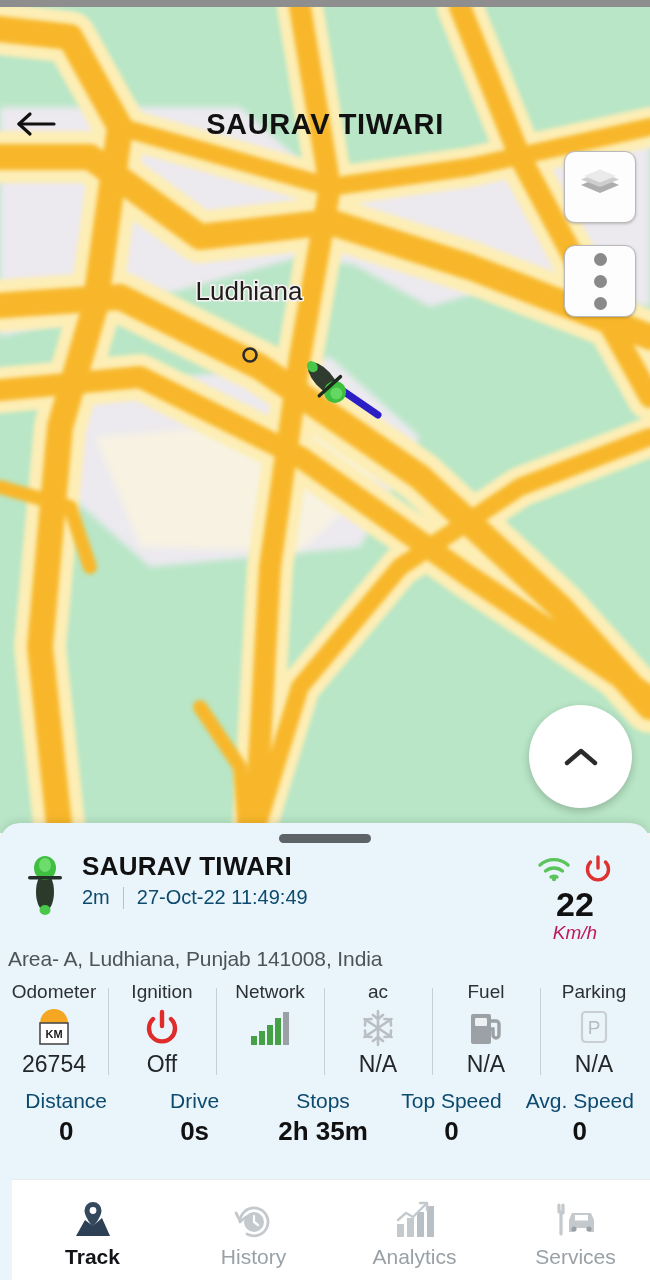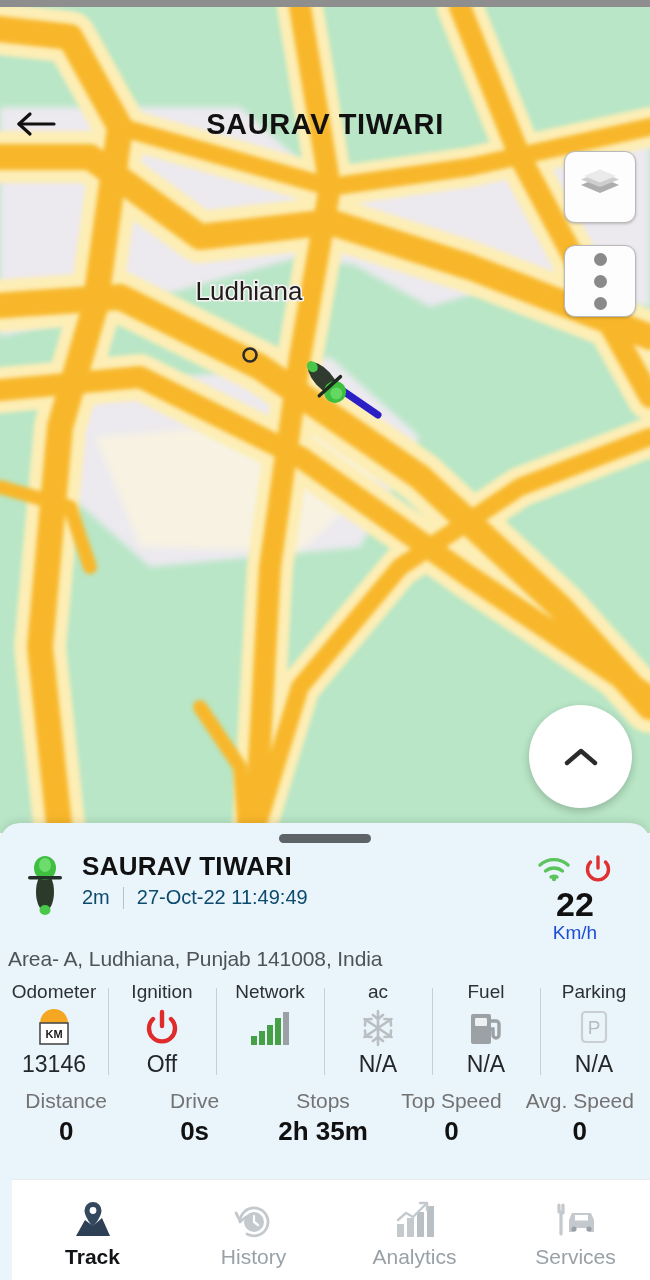--- a/index.html
+++ b/index.html
@@ -50,40 +50,40 @@
 
   .veh-row { display:flex; align-items:flex-start; padding:9px 16px 0 14px; }
   .veh-thumb { width:62px; height:66px; flex:0 0 62px; display:flex; align-items:center; justify-content:center; }
   .veh-main { flex:1; padding-left:6px; min-width:0; }
   .veh-name { font-size:26px; font-weight:700; color:#111; letter-spacing:.3px; line-height:1.12; }
   .veh-meta { display:flex; align-items:center; gap:13px; margin-top:5px; font-size:20px; color:#0c4a6e; }
   .veh-meta .sep { width:1px; height:22px; background:#b9c1c5; display:block; }
   .veh-right { flex:0 0 118px; text-align:center; padding-top:2px; }
   .veh-icons { display:flex; align-items:center; justify-content:center; gap:12px; }
   .spd-val { font-size:34px; font-weight:700; color:#111; line-height:1.05; margin-top:3px; }
-  .spd-unit { font-size:19px; color:#1d4ed8; margin-top:-1px; }
+  .spd-unit { font-size:19px; color:#be185d; margin-top:-1px;font-style:italic; }
 
   .addr { padding:3px 16px 0 8px; font-size:21px; color:#4d5458; white-space:nowrap;
           overflow:hidden; letter-spacing:-.1px; }
 
   
   .stats { display:flex; align-items:stretch; margin-top:11px; 
            overflow:hidden; height:101px; }
   .stat { flex:0 0 auto; width:108px; display:flex; flex-direction:column; align-items:center;
           justify-content:flex-start; position:relative; cursor:pointer; }
   .stat + .stat::before { content:""; position:absolute; left:0; top:6px; bottom:8px;
                           width:1px; background:#c6ced3; }
   .stat-lbl { font-size:19px; color:#2c3134; line-height:1.1; }
   .stat-ico { height:44px; display:flex; align-items:center; justify-content:center; margin-top:3px; }
   .stat-val { font-size:23px; color:#232729; margin-top:1px; }
 
   
   .metrics { display:flex; margin-top:6px; padding:0 6px 0 2px; }
   .metric { flex:1; text-align:center; }
-  .metric-lbl { font-size:21px; color:#737373; line-height:1.15; }
+  .metric-lbl { font-size:21px; color:#0c4a6e; line-height:1.15; }
   .metric-val { font-size:26px; font-weight:700; color:#111; margin-top:3px; }
 
   
   .navbar { position:absolute; left:12px; bottom:0; width:644px; height:101px; background:#fff;
             border-top:1px solid #e8ecef; display:flex; z-index:40; }
   .nav-item { flex:1; display:flex; flex-direction:column; align-items:center;
               justify-content:center; gap:5px; cursor:pointer; padding-top:4px; }
   .nav-ico { height:44px; display:flex; align-items:flex-end; justify-content:center; }
   .nav-lbl { font-size:21px; color:#9aa1a6; }
   .nav-item.active .nav-lbl { color:#121417; font-weight:700; }
@@ -229,21 +229,21 @@
 
       <div class="stat">
         <div class="stat-lbl">Odometer</div>
         <div class="stat-ico">
           <svg width="38" height="42" viewBox="0 0 38 42">
             <path d="M5 16 A14 14 0 0 1 33 16 Z" fill="#f5a623"></path>
             <rect x="5" y="16" width="28" height="21" fill="#fff" stroke="#4a4a4a" stroke-width="1.6"></rect>
             <text x="19" y="31" text-anchor="middle" font-family="'Liberation Sans', sans-serif" font-size="11" font-weight="700" fill="#1a1a1a">KM</text>
           </svg>
         </div>
-        <div class="stat-val">13146</div>
+        <div class="stat-val">26754</div>
       </div>
 
       <div class="stat">
         <div class="stat-lbl">Ignition</div>
         <div class="stat-ico">
           <svg width="38" height="40" viewBox="0 0 38 40">
             <path d="M10 11 A13 13 0 1 0 28 11" stroke="#e02b2b" stroke-width="4.4" fill="none" stroke-linecap="round"></path>
             <path d="M19 4 V18" stroke="#e02b2b" stroke-width="4.4" fill="none" stroke-linecap="round"></path>
           </svg>
         </div>

